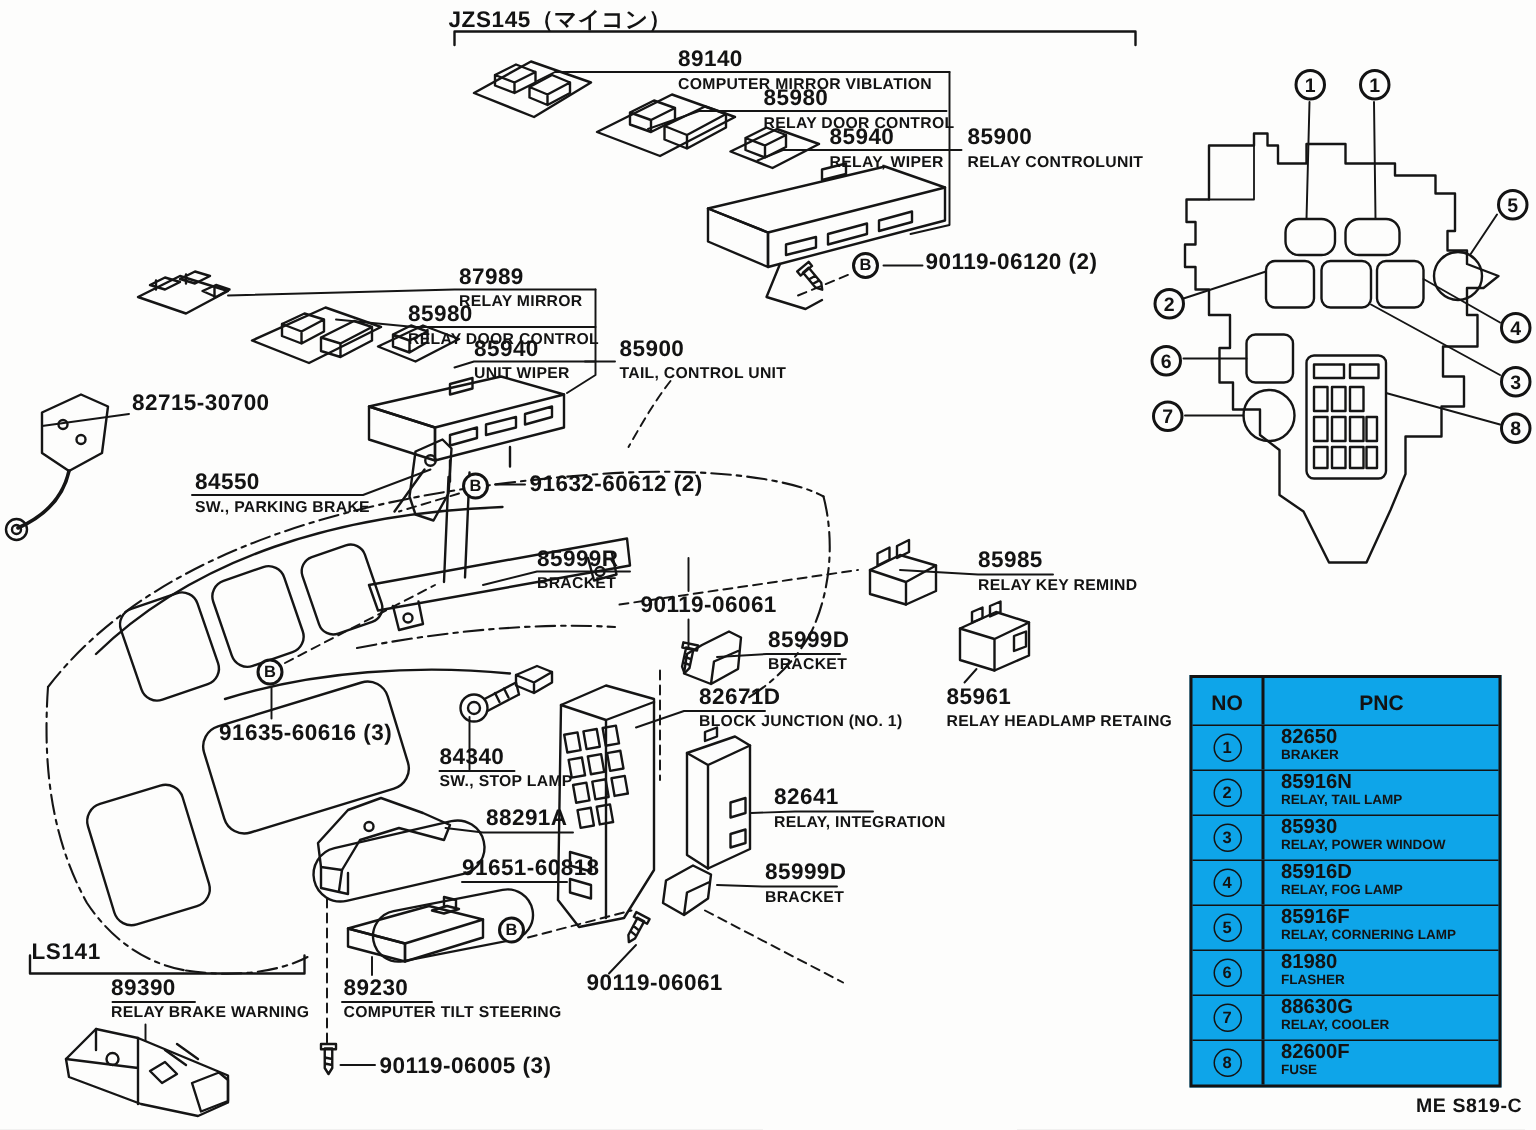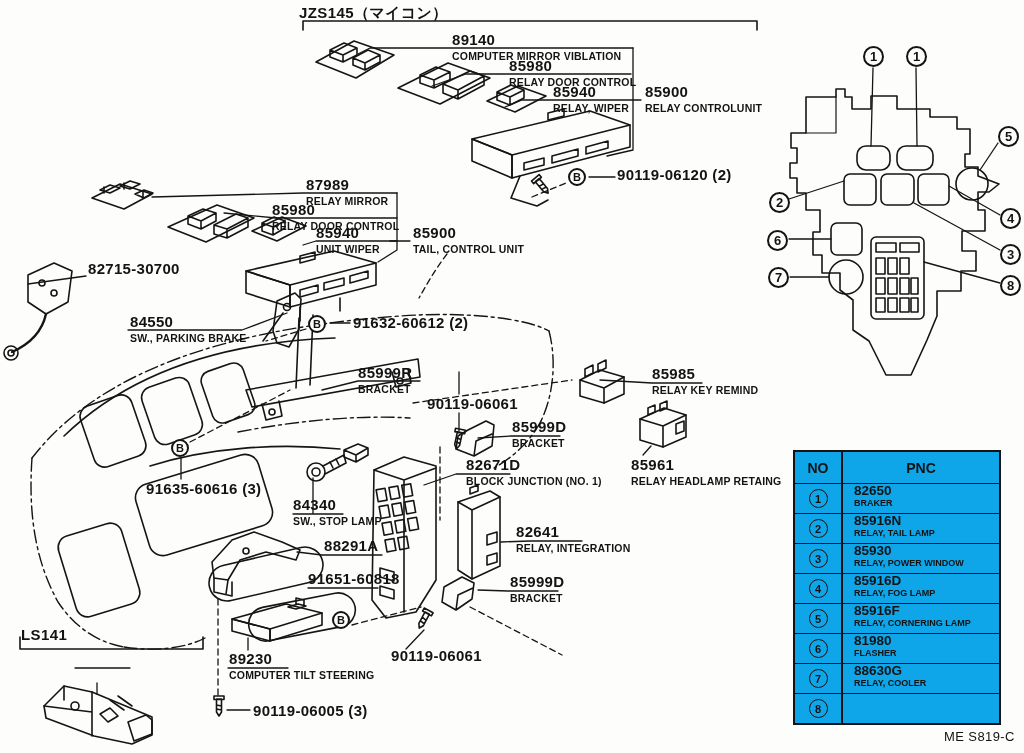--- a/index.html
+++ b/index.html
@@ -19,21 +19,21 @@
   .ctable{position:absolute;left:793px;top:450px;width:208px;border:2.5px solid #131313;background:#0ea5e9;box-sizing:border-box;}
   .crow{display:flex;border-top:1.6px solid #131313;height:29px;align-items:stretch;}
   .crow.head{border-top:none;height:31px;}
   .cno{width:46px;border-right:2px solid #131313;display:flex;align-items:center;justify-content:center;flex:none;}
   .cpnc{flex:1;display:flex;flex-direction:column;padding-left:11px;}
   .hcell{font-size:14px;font-weight:700;}
   .cpn{font-size:13.5px;font-weight:700;line-height:14px;}
   .cnm{font-size:9px;font-weight:700;line-height:10px;}
   .cnum{width:19px;height:19px;border:1.8px solid #131313;border-radius:50%;display:flex;
         align-items:center;justify-content:center;font-size:11px;font-weight:700;box-sizing:border-box;}
-  .doccode{position:absolute;font-size:13px;font-weight:400;letter-spacing:.4px;}
+  .doccode{position:absolute;font-size:13px;font-weight:700;letter-spacing:.4px;}
 </style>
 </head>
 <body>
 
 <div id="canvas">
 
 <svg id="lineart" width="1024" height="753" viewBox="0 0 1024 753" fill="none" stroke="#151515" stroke-width="1.6" stroke-linejoin="round" stroke-linecap="round">
 
   <path d="M303,30 V21 H757 V30"></path>
   <path d="M20,637 V649 H203 V637"></path>
@@ -396,20 +396,24 @@
   <div class="num">85999D</div>
   <div class="desc">BRACKET</div>
 </div>
 <div class="lbl" style="left:229px;top:650px">
   <div class="num">89230</div>
   <div class="desc">COMPUTER TILT STEERING</div>
 </div>
 <div class="lbl" style="left:391px;top:647px">
   <div class="num">90119-06061</div>
 </div>
+<div class="lbl" style="left:74px;top:650px">
+  <div class="num">89390</div>
+  <div class="desc">RELAY BRAKE WARNING</div>
+</div>
 <div class="lbl" style="left:253px;top:702px">
   <div class="num">90119-06005 (3)</div>
 </div>
 
 <div class="bmark" style="left:568px;top:168px">B</div>
 <div class="bmark" style="left:308px;top:315px">B</div>
 <div class="bmark" style="left:171px;top:439px">B</div>
 <div class="bmark" style="left:332px;top:611px">B</div>
 
 <div class="pnum" style="left:863px;top:46px">1</div>
@@ -487,16 +491,20 @@
         </div>
     <div class="cpnc">
           <div class="cpn">88630G</div>
       <div class="cnm">RELAY, COOLER</div>
         </div>
   </div>
   <div class="crow">
     <div class="cno">
           <div class="cnum">8</div>
         </div>
+    <div class="cpnc">
+          <div class="cpn">82600F</div>
+      <div class="cnm">FUSE</div>
+        </div>
   </div>
 </div>
 
 </div>
 
 </body></html>

